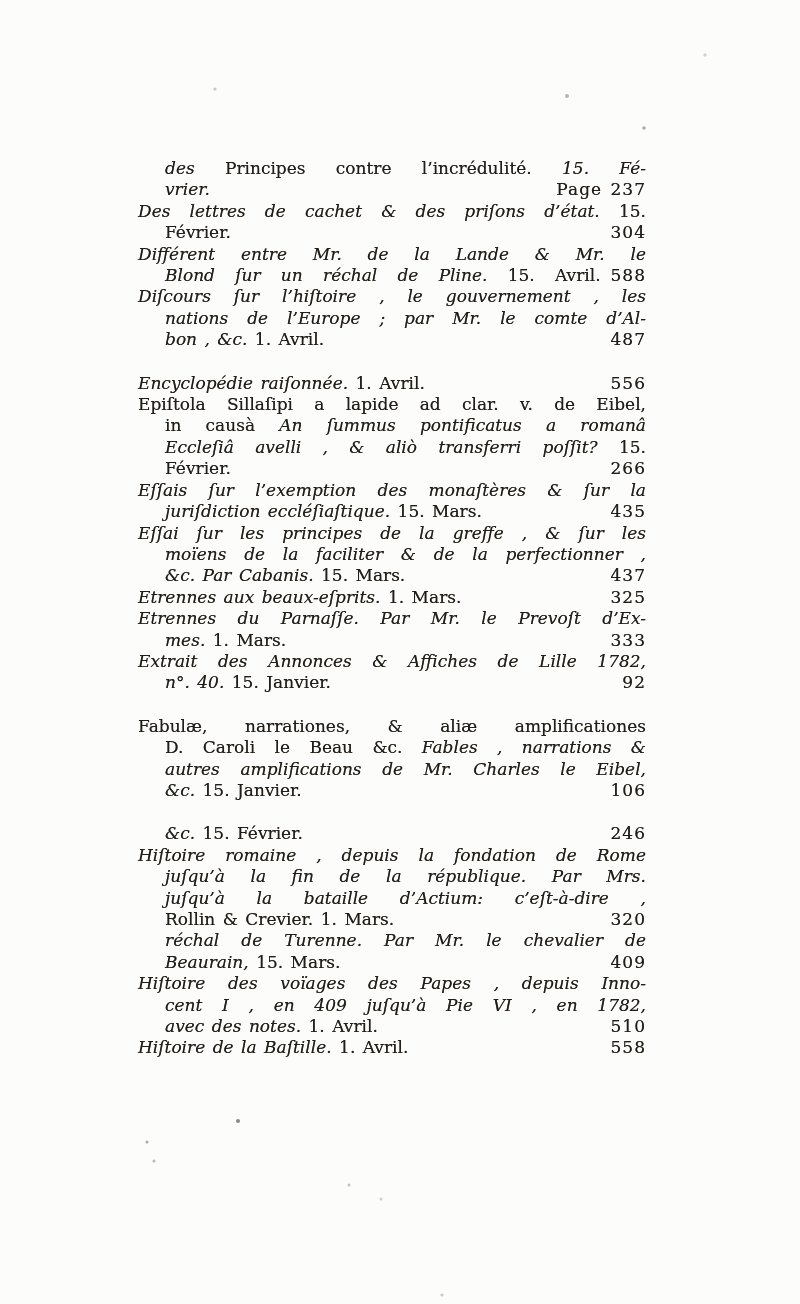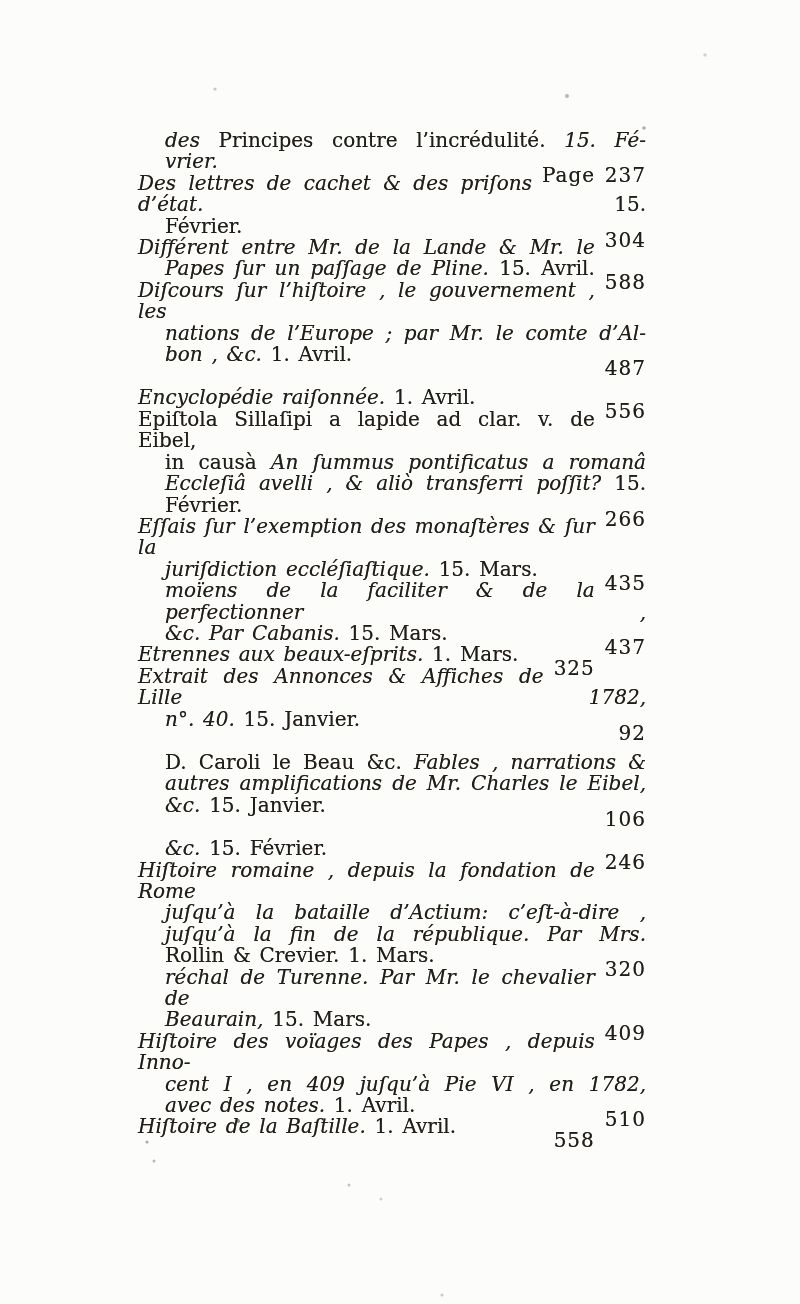--- a/index.html
+++ b/index.html
@@ -4,33 +4,33 @@
 <style>
   html,body{margin:0;padding:0;}
   body{width:800px;height:1304px;background:#f4f4f2;}
   .sheet{
     position:relative;width:800px;height:1304px;overflow:hidden;
     background:#fcfcfa;
     font-family:"DejaVu Serif","Liberation Serif",serif;
     color:#211d18;
   }
   .index{
-    position:absolute;left:138px;top:130px;width:508px;
-    font-size:20px;line-height:21.4px;
+    position:absolute;left:138px;top:158px;width:508px;
+    font-size:17px;line-height:21.4px;
     word-spacing:0.12em;
     text-shadow:0 0 0.5px rgba(30,26,20,.65);
   }
   .entry{margin:0;}
   .entry.gap{margin-top:22px;}
   .line{padding-left:0;}
   .line.cont{padding-left:27px;}
   .line.just{text-align:justify;text-align-last:justify;}
   .it{font-style:italic;}
   .ro{font-style:normal;}
-  .pagenum{float:right;font-style:normal;margin-left:10px;letter-spacing:1px;margin-top:14px;}
+  .pagenum{float:right;font-style:normal;margin-left:10px;letter-spacing:1px;}
   .noise{
     position:absolute;left:0;top:0;width:2px;height:2px;border-radius:50%;
     box-shadow:
       237px 1120px 0 1px rgba(45,42,38,.55),
       146px 1141px 0 0.5px rgba(60,57,52,.42),
       153px 1160px 0 0.5px rgba(60,57,52,.35),
       348px 1184px 0 0.5px rgba(80,76,70,.32),
       566px 95px  0 1px   rgba(70,66,60,.38),
       643px 127px 0 0.8px rgba(70,66,60,.42),
       214px 88px  0 0.6px rgba(90,86,80,.32),
@@ -47,63 +47,69 @@
       <div class="entry">
         <div class="line cont just"><span class="it">des </span><span class="ro">Principes contre l’incrédulité. </span><span class="it">15. Fé-</span></div>
         <div class="line cont"><span class="pagenum">Page 237</span><span class="it">vrier.</span></div>
       </div>
       <div class="entry">
         <div class="line just"><span class="it">Des lettres de cachet &amp; des priſons d’état. </span><span class="ro">15.</span></div>
         <div class="line cont"><span class="pagenum">304</span><span class="ro">Février.</span></div>
       </div>
       <div class="entry">
         <div class="line just"><span class="it">Différent entre Mr. de la Lande &amp; Mr. le</span></div>
-        <div class="line cont just"><span class="pagenum">588</span><span class="it">Papes ſur un paſſage de Pline. </span><span class="ro">15. Avril.</span></div>
+        <div class="line cont just"><span class="pagenum">588</span><span class="it">Blond ſur un réchal de Pline. </span><span class="ro">15. Avril.</span></div>
       </div>
       <div class="entry">
         <div class="line just"><span class="it">Diſcours ſur l’hiſtoire , le gouvernement , les</span></div>
         <div class="line cont just"><span class="it">nations de l’Europe ; par Mr. le comte d’Al-</span></div>
         <div class="line cont"><span class="pagenum">487</span><span class="it">bon , &amp;c. </span><span class="ro">1. Avril.</span></div>
       </div>
       <div class="entry gap">
         <div class="line"><span class="pagenum">556</span><span class="it">Encyclopédie raiſonnée. </span><span class="ro">1. Avril.</span></div>
       </div>
       <div class="entry">
         <div class="line just"><span class="ro">Epiſtola Sillaſipi a lapide ad clar. v. de Eibel,</span></div>
         <div class="line cont just"><span class="ro">in causà </span><span class="it">An ſummus pontificatus a romanâ</span></div>
         <div class="line cont just"><span class="it">Eccleſiâ avelli , &amp; aliò transferri poſſit? </span><span class="ro">15.</span></div>
         <div class="line cont"><span class="pagenum">266</span><span class="ro">Février.</span></div>
       </div>
       <div class="entry">
         <div class="line just"><span class="it">Eſſais ſur l’exemption des monaſtères &amp; ſur la</span></div>
         <div class="line cont"><span class="pagenum">435</span><span class="it">juriſdiction eccléſiaſtique. </span><span class="ro">15. Mars.</span></div>
       </div>
       <div class="entry">
+        <div class="line just"><span class="it">Eſſai ſur les principes de la greffe , &amp; ſur les</span></div>
         <div class="line cont just"><span class="it">moïens de la faciliter &amp; de la perfectionner ,</span></div>
         <div class="line cont"><span class="pagenum">437</span><span class="it">&amp;c. Par Cabanis. </span><span class="ro">15. Mars.</span></div>
       </div>
       <div class="entry">
         <div class="line"><span class="pagenum">325</span><span class="it">Etrennes aux beaux-eſprits. </span><span class="ro">1. Mars.</span></div>
       </div>
       <div class="entry">
+        <div class="line just"><span class="it">Etrennes du Parnaſſe. Par Mr. le Prevoſt d’Ex-</span></div>
+        <div class="line cont"><span class="pagenum">333</span><span class="it">mes. </span><span class="ro">1. Mars.</span></div>
+      </div>
+      <div class="entry">
         <div class="line just"><span class="it">Extrait des Annonces &amp; Affiches de Lille 1782,</span></div>
         <div class="line cont"><span class="pagenum">92</span><span class="it">n°. 40. </span><span class="ro">15. Janvier.</span></div>
       </div>
       <div class="entry gap">
+        <div class="line just"><span class="ro">Fabulæ, narrationes, &amp; aliæ amplificationes</span></div>
         <div class="line cont just"><span class="ro">D. Caroli le Beau &amp;c. </span><span class="it">Fables , narrations &amp;</span></div>
         <div class="line cont just"><span class="it">autres amplifications de Mr. Charles le Eibel,</span></div>
         <div class="line cont"><span class="pagenum">106</span><span class="it">&amp;c. </span><span class="ro">15. Janvier.</span></div>
       </div>
       <div class="entry gap">
         <div class="line cont"><span class="pagenum">246</span><span class="it">&amp;c. </span><span class="ro">15. Février.</span></div>
       </div>
       <div class="entry">
         <div class="line just"><span class="it">Hiſtoire romaine , depuis la fondation de Rome</span></div>
+        <div class="line cont just"><span class="it">juſqu’à la fin de la république. Par Mrs.</span></div>
         <div class="line cont just"><span class="it">juſqu’à la bataille d’Actium: c’eſt-à-dire ,</span></div>
-        <div class="line cont just"><span class="it">juſqu’à la fin de la république. Par Mrs.</span></div>
         <div class="line cont"><span class="pagenum">320</span><span class="ro">Rollin &amp; Crevier. 1. Mars.</span></div>
       </div>
       <div class="entry">
         <div class="line cont just"><span class="it">réchal de Turenne. Par Mr. le chevalier de</span></div>
         <div class="line cont"><span class="pagenum">409</span><span class="it">Beaurain, </span><span class="ro">15. Mars.</span></div>
       </div>
       <div class="entry">
         <div class="line just"><span class="it">Hiſtoire des voïages des Papes , depuis Inno-</span></div>
         <div class="line cont just"><span class="it">cent I , en 409 juſqu’à Pie VI , en 1782,</span></div>
         <div class="line cont"><span class="pagenum">510</span><span class="it">avec des notes. </span><span class="ro">1. Avril.</span></div>

